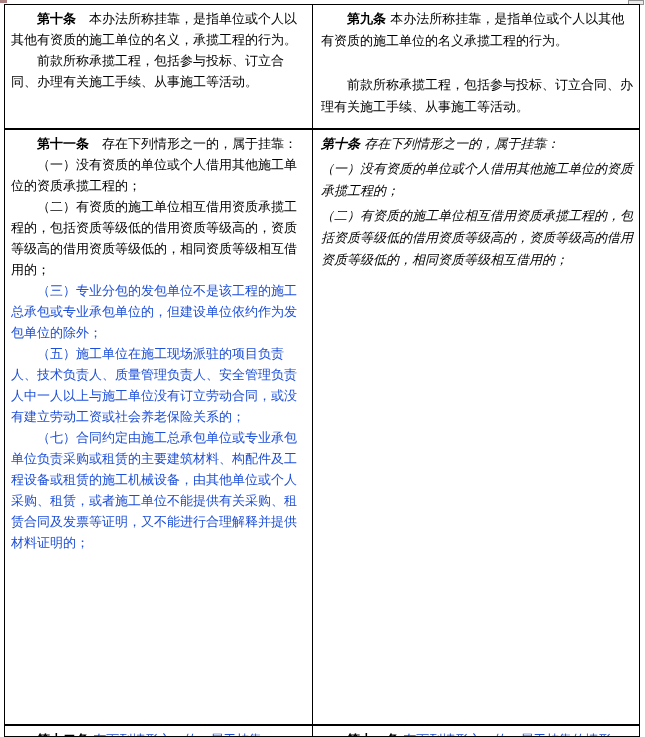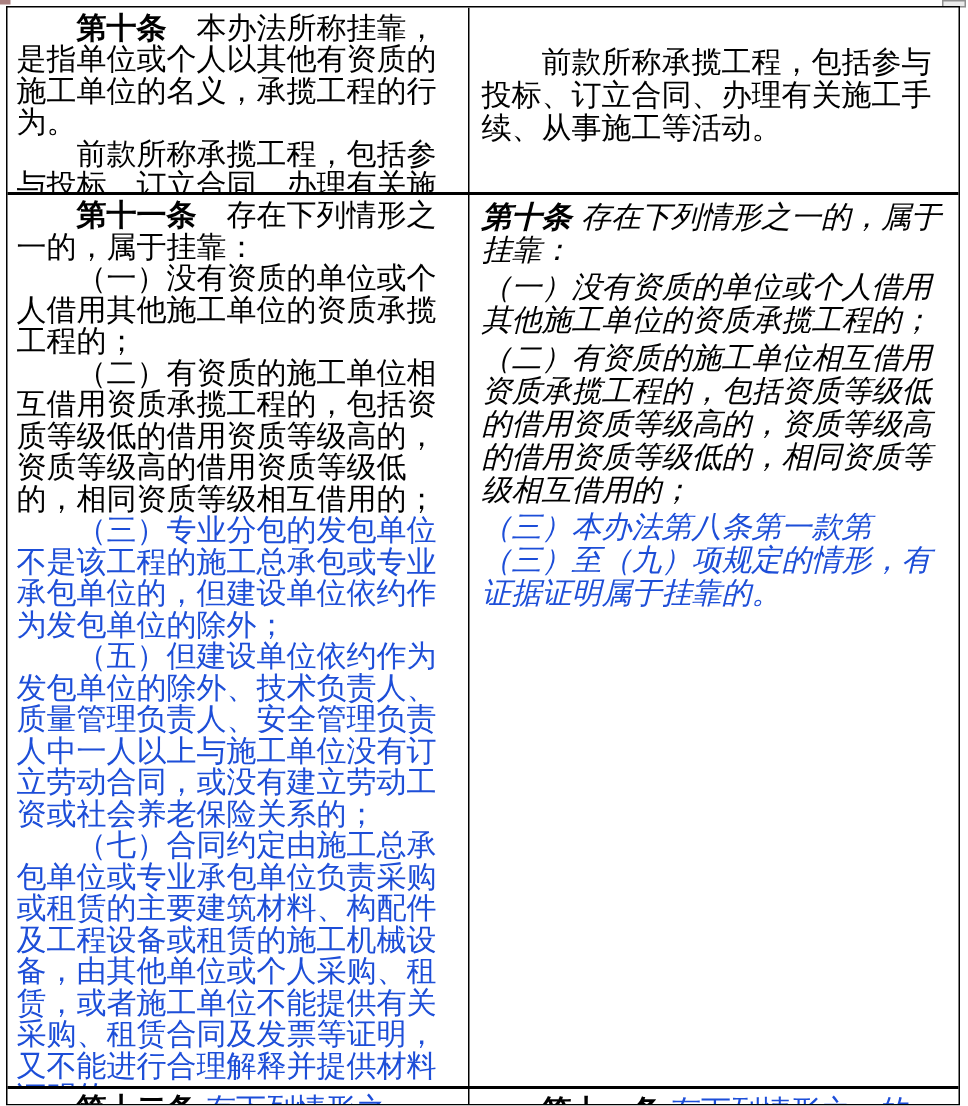--- a/index.html
+++ b/index.html
@@ -11,21 +11,21 @@
   .doc-table{
     position:absolute;left:4px;top:4px;width:636px;
     border:1px solid #000;background:#fff;box-sizing:border-box;
   }
   .t-row{display:flex;overflow:hidden;}
   .t-row + .t-row{border-top:2px solid #000;}
   .row-1{height:123px;}
   .row-2{height:594px;}
   .row-3{height:10px;}
   .t-cell{
-    font-size:20px;color:#000;word-break:break-all;
+    font-size:13px;color:#000;word-break:break-all;
     overflow:hidden;box-sizing:border-box;
   }
   .cell-left{
     width:308px;border-right:1px solid #000;
     padding:3px 6px 0 6px;line-height:21px;
   }
   .cell-right{
     flex:1;padding:3px 6px 0 8px;line-height:22px;
   }
   .t-cell p{margin:0;padding:0;min-height:1em;}
@@ -48,38 +48,38 @@
 <div class="topleft-artifact"></div>
 <div class="corner-artifact"></div>
 
 <div class="doc-table">
   <div class="t-row row-1">
     <div class="t-cell cell-left">
         <p class="indent"><span class="run-bold">第十条</span><span>　本办法所称挂靠，是指单位或个人以其他有资质的施工单位的名义，承揽工程的行为。</span></p>
         <p class="indent"><span>前款所称承揽工程，包括参与投标、订立合同、办理有关施工手续、从事施工等活动。</span></p>
       </div>
     <div class="t-cell cell-right">
+        <p class="indent"><span class="run-bold">第九条</span><span> 本办法所称挂靠，是指单位或个人以其他有资质的施工单位的名义承揽工程的行为。</span></p>
         <p>&nbsp;</p>
         <p class="indent"><span>前款所称承揽工程，包括参与投标、订立合同、办理有关施工手续、从事施工等活动。</span></p>
       </div>
   </div>
   <div class="t-row row-2">
     <div class="t-cell cell-left">
         <p class="indent"><span class="run-bold">第十一条</span><span>　存在下列情形之一的，属于挂靠：</span></p>
         <p class="indent"><span>（一）没有资质的单位或个人借用其他施工单位的资质承揽工程的；</span></p>
         <p class="indent"><span>（二）有资质的施工单位相互借用资质承揽工程的，包括资质等级低的借用资质等级高的，资质等级高的借用资质等级低的，相同资质等级相互借用的；</span></p>
         <p class="indent"><span class="run-red">（三）专业分包的发包单位不是该工程的施工总承包或专业承包单位的，但建设单位依约作为发包单位的除外；</span></p>
-        <p class="indent"><span class="run-red">（五）但建设单位依约作为发包单位的除外、技术负责人、质量管理负责人、安全管理负责人中一人以上与施工单位没有订立劳动合同，或没有建立劳动工资或社会养老保险关系的；</span></p>
+        <p class="indent"><span class="run-red">（五）施工单位在施工现场派驻的项目负责人、技术负责人、质量管理负责人、安全管理负责人中一人以上与施工单位没有订立劳动合同，或没有建立劳动工资或社会养老保险关系的；</span></p>
         <p class="indent"><span class="run-red">（七）合同约定由施工总承包单位或专业承包单位负责采购或租赁的主要建筑材料、构配件及工程设备或租赁的施工机械设备，由其他单位或个人采购、租赁，或者施工单位不能提供有关采购、租赁合同及发票等证明，又不能进行合理解释并提供材料证明的；</span></p>
       </div>
     <div class="t-cell cell-right para-spaced">
         <p><span class="run-bold">第十条</span><span> 存在下列情形之一的，属于挂靠：</span></p>
         <p><span>（一）没有资质的单位或个人借用其他施工单位的资质承揽工程的；</span></p>
         <p><span>（二）有资质的施工单位相互借用资质承揽工程的，包括资质等级低的借用资质等级高的，资质等级高的借用资质等级低的，相同资质等级相互借用的；</span></p>
-        <p><span class="run-red">（三）本办法第八条第一款第（三）至（九）项规定的情形，有证据证明属于挂靠的。</span></p>
       </div>
   </div>
   <div class="t-row row-3">
     <div class="t-cell cell-left">
         <p class="indent"><span class="run-bold">第十二条</span><span class="run-red"> 有下列情形之一的，属于挂靠</span></p>
       </div>
     <div class="t-cell cell-right">
         <p class="indent"><span class="run-bold">第十一条</span><span class="run-red"> 有下列情形之一的，属于挂靠的情形</span></p>
       </div>
   </div>

